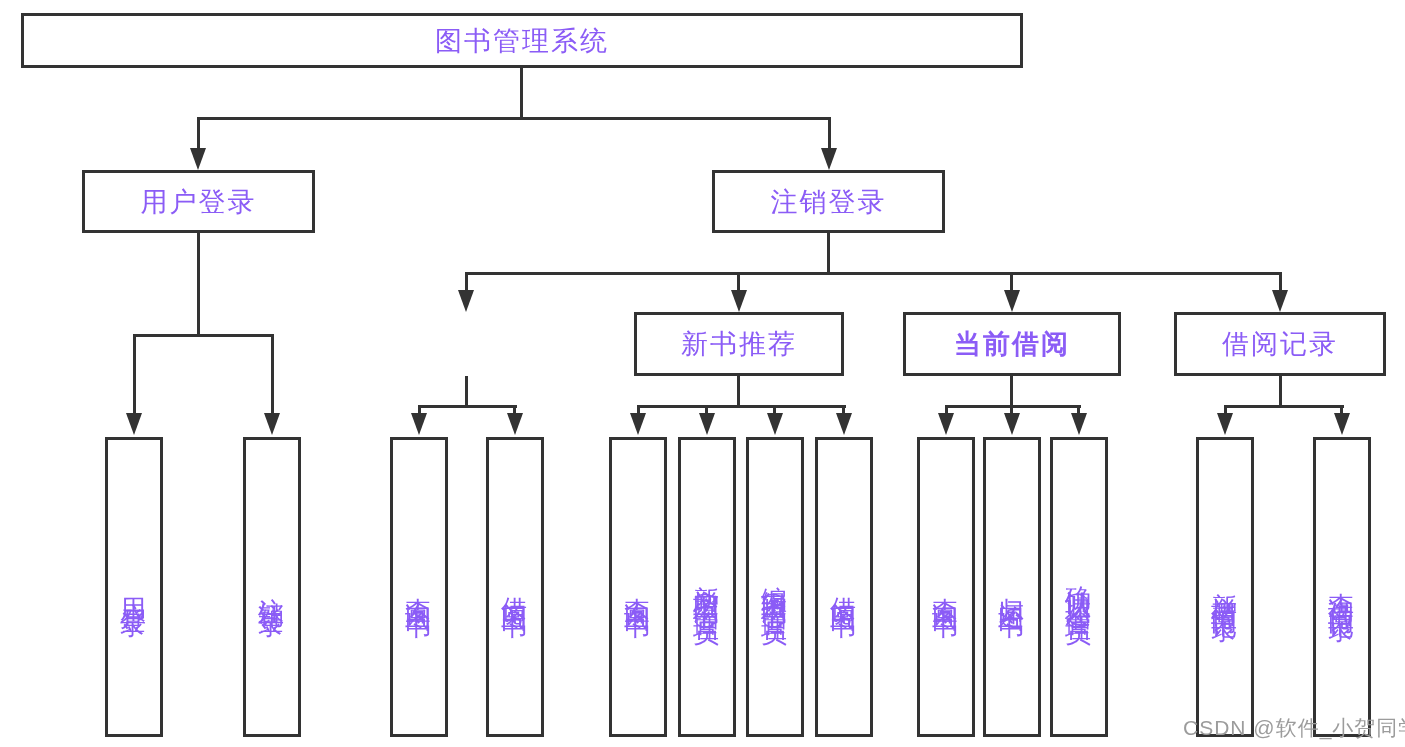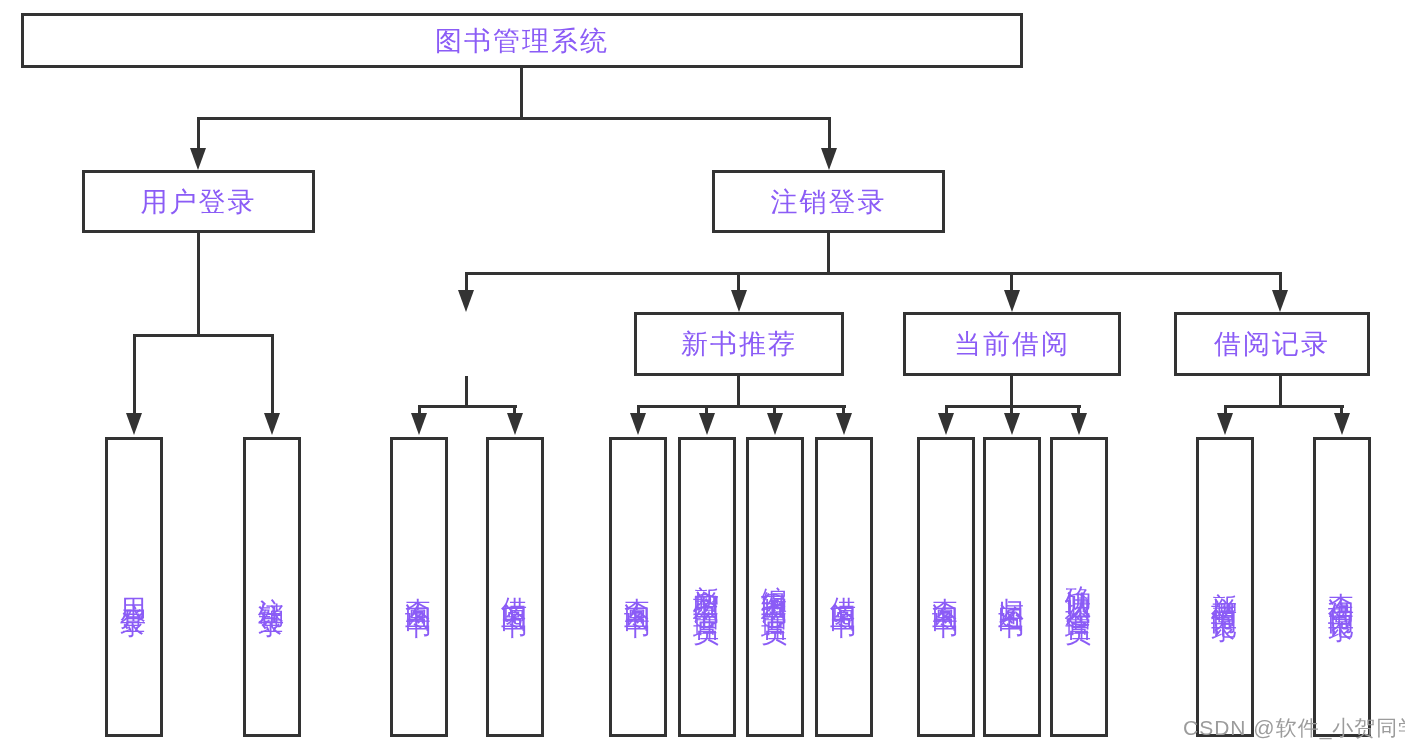--- a/index.html
+++ b/index.html
@@ -65,23 +65,23 @@
 
   <div class="node" style="left:21px; top:13px; width:1002px; height:55px;">图书管理系统</div>
 
   <div class="node" style="left:82px; top:170px; width:233px; height:63px;">用户登录</div>
 
   <div class="node" style="left:712px; top:170px; width:233px; height:63px;">注销登录</div>
 
 
   <div class="node" style="left:634px; top:312px; width:210px; height:64px;">新书推荐</div>
 
-  <div class="node" style="left:903px; top:312px; width:218px; height:64px;">当前借阅</div>
+  <div class="node" style="left:903px; top:312px; width:218px; height:64px;font-weight:bold;">当前借阅</div>
 
-  <div class="node" style="left:1174px; top:312px; width:196px; height:64px;">借阅记录</div>
+  <div class="node" style="left:1174px; top:312px; width:212px; height:64px;">借阅记录</div>
 
   <div class="node v" style="left:105px; top:437px; width:58px; height:300px;">用户登录</div>
 
   <div class="node v" style="left:243px; top:437px; width:58px; height:300px;">注销登录</div>
 
   <div class="node v" style="left:390px; top:437px; width:58px; height:300px;">查询图书</div>
 
   <div class="node v" style="left:486px; top:437px; width:58px; height:300px;">借阅图书</div>
 
   <div class="node v" style="left:609px; top:437px; width:58px; height:300px;">查询图书</div>

